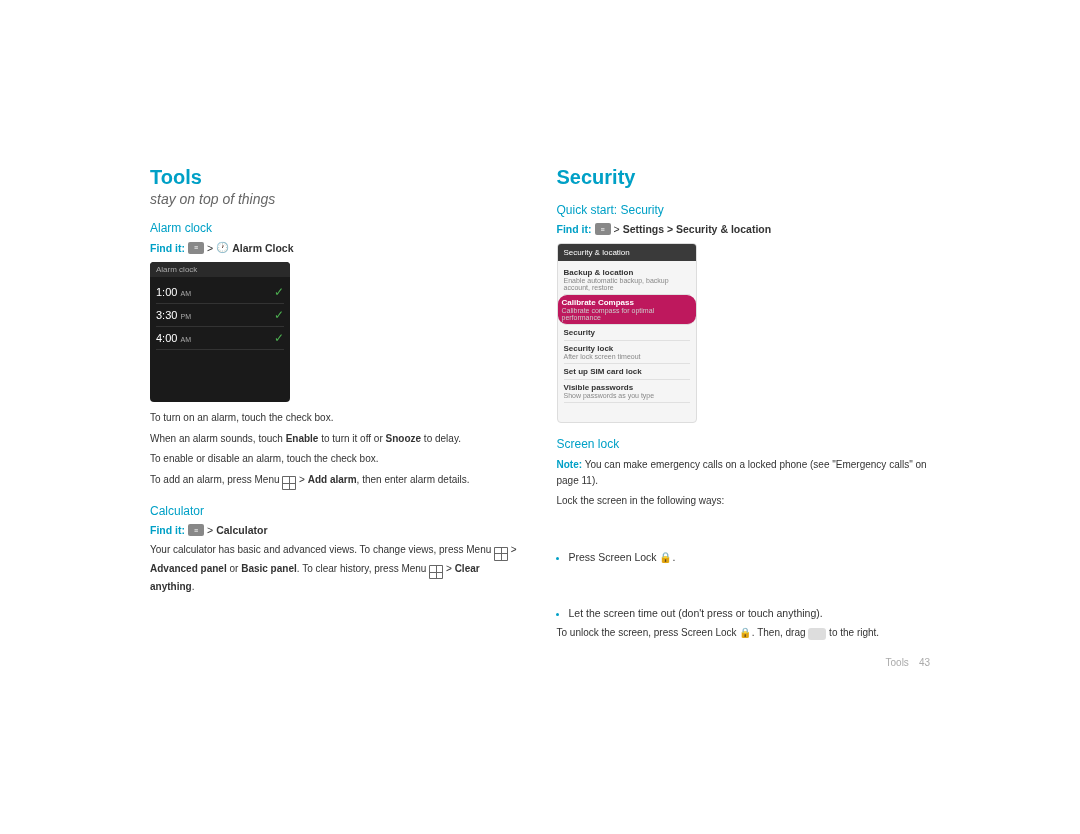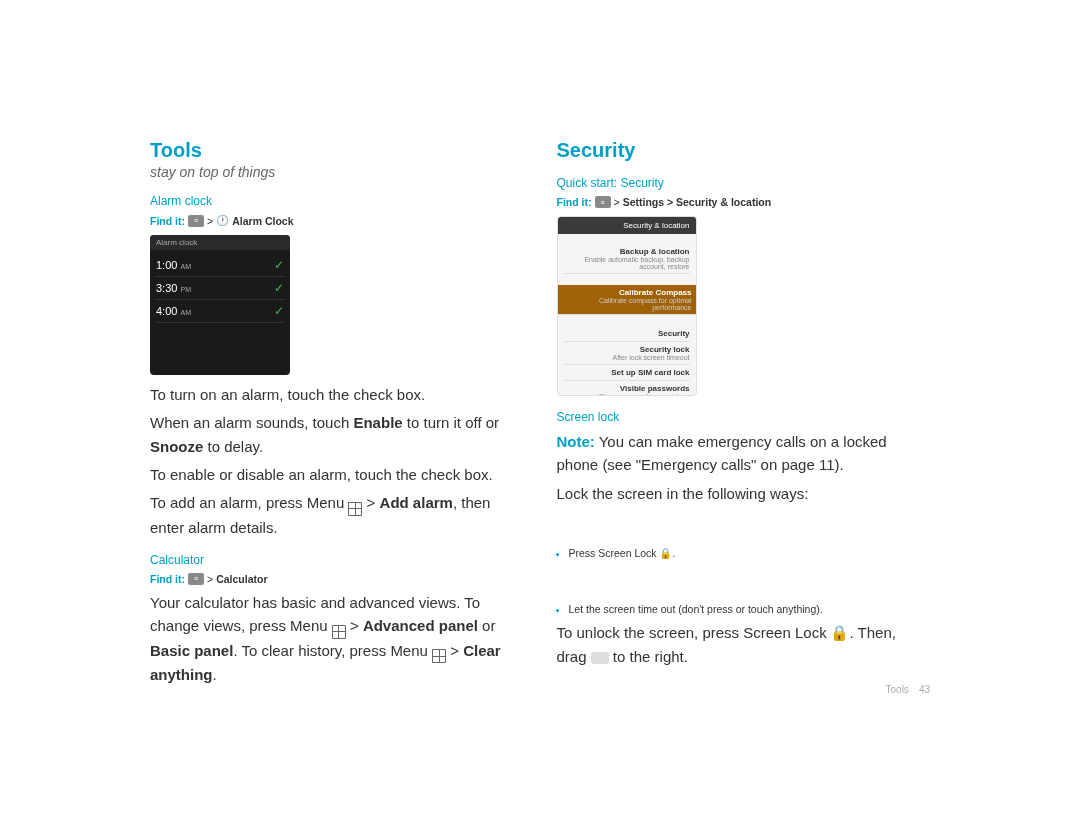--- a/index.html
+++ b/index.html
@@ -77,21 +77,21 @@
     }
     .icon-grid span {
       background: #fff;
       display: block;
     }
     .arrow {
       color: #333;
     }
     .bold { font-weight: bold; }
     .body-text {
-      font-size: 15px;
+      font-size: 10px;
       line-height: 1.55;
       color: #333;
       margin-bottom: 5px;
     }
     .phone-screenshot {
       width: 140px;
       height: 140px;
       background: #1a1a1a;
       border-radius: 4px;
       margin: 8px 0;
@@ -129,42 +129,42 @@
     }
     .security-screenshot {
       width: 140px;
       height: 180px;
       background: #f5f5f5;
       border-radius: 4px;
       margin: 8px 0;
       overflow: hidden;
       position: relative;
       border: 1px solid #ddd;
-      text-align: right;
     }
     .sec-header {
       background: #3a3a3a;
       color: #fff;
       font-size: 8px;
       padding: 4px 6px;
     }
     .sec-content {
-      padding: 10px 6px;
+      padding: 4px 6px;
     }
     .sec-item {
       padding: 3px 0;
       border-bottom: 1px solid #e0e0e0;
       font-size: 8px;
       color: #333;
     }
     .sec-item.highlighted {
-      background: #a16207;
+      background: #be185d;
       color: #fff;
       padding: 3px 4px;
-      margin: 11px -6px;
+      margin: 0 -6px;
+      border-radius: 9px;
     }
     .sec-item-title {
       font-weight: bold;
       font-size: 8px;
     }
     .sec-item-sub {
       font-size: 7px;
       color: #888;
     }
     .sec-item.highlighted .sec-item-sub {

